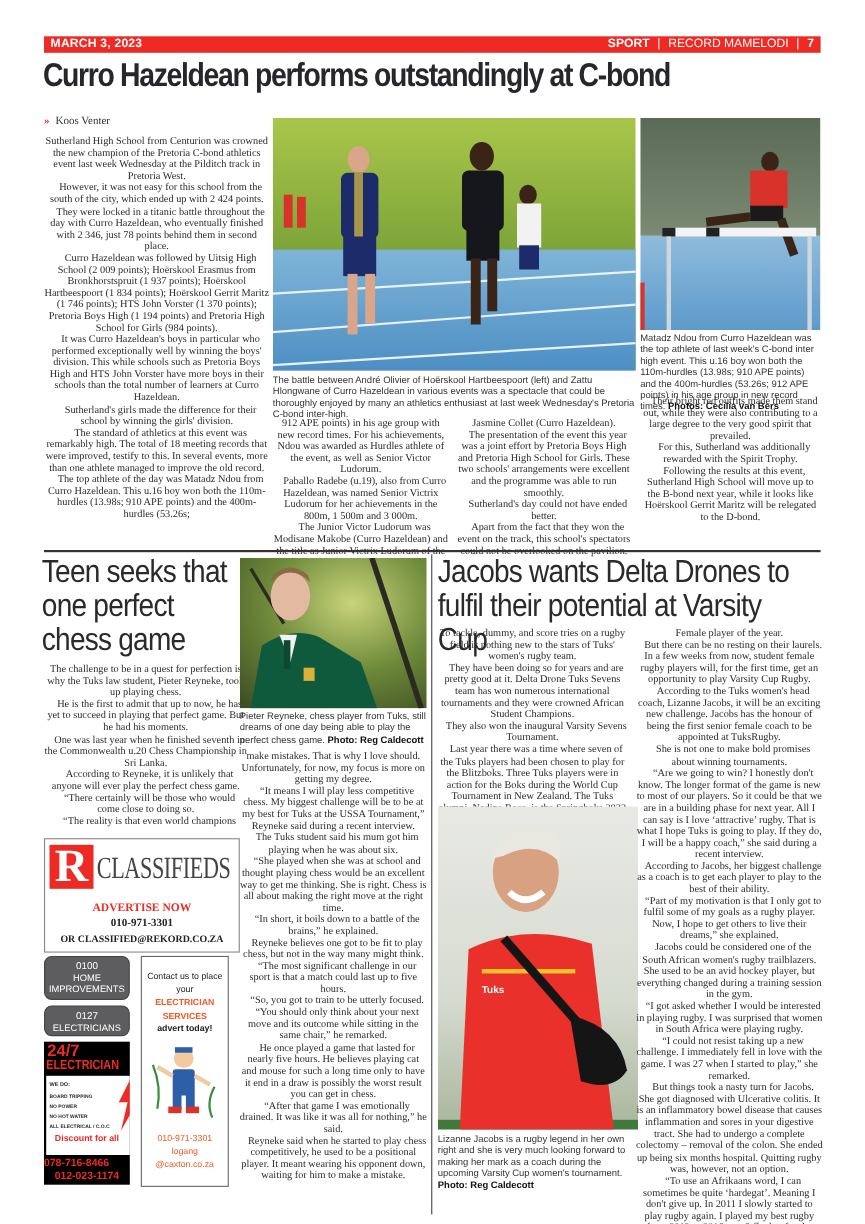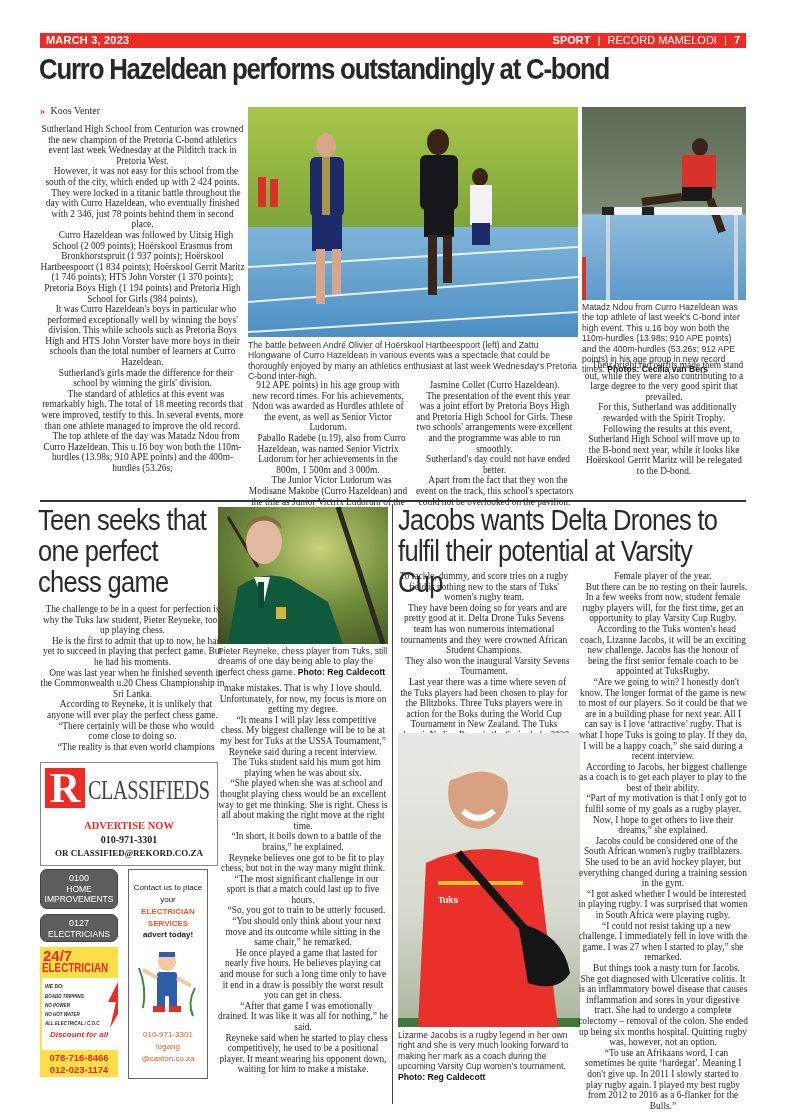--- a/index.html
+++ b/index.html
@@ -212,35 +212,35 @@
 
   <div class="pill" style="position:absolute; left:0; top:107px; width:78px; height:40px; padding-top:3px; box-sizing:border-box;">
     <div>0100</div>
     <div style="font-size:8.5px; line-height:10px;">HOME IMPROVEMENTS</div>
   </div>
   <div class="pill" style="position:absolute; left:0; top:152px; width:78px; height:28px; padding-top:3px; box-sizing:border-box;">
     <div>0127</div>
     <div style="font-size:8.5px;">ELECTRICIANS</div>
   </div>
 
-  <div style="position:absolute; left:0; top:185px; width:78px; height:130px; background:#fde047; overflow:hidden;">
+  <div style="position:absolute; left:0; top:185px; width:78px; height:130px; background:#000000; overflow:hidden;">
     <div style="position:absolute; left:3px; top:1px; color:#ee2a24; font-family:'Liberation Sans',sans-serif; font-weight:bold; font-size:15px; line-height:15px;">24/7</div>
     <div style="position:absolute; left:2px; top:15px; color:#ee2a24; font-family:'Liberation Sans',sans-serif; font-weight:bold; font-size:12px; line-height:13px; transform:scaleX(0.82); transform-origin:left top; white-space:nowrap;">ELECTRICIAN</div>
-    <div style="position:absolute; left:2px; top:31px; width:90px; height:72px; background:#fff;font-style:italic;">
+    <div style="position:absolute; left:2px; top:31px; width:90px; height:72px; background:#fff;">
       <div style="position:absolute; left:3px; top:5px; font-family:'Liberation Sans',sans-serif; font-weight:bold; font-size:5px;">WE DO:</div>
       <div style="position:absolute; left:3px; top:16px; font-family:'Liberation Sans',sans-serif; font-weight:bold; font-size:4.5px;">BOARD TRIPPING</div>
       <div style="position:absolute; left:3px; top:25px; font-family:'Liberation Sans',sans-serif; font-weight:bold; font-size:4.5px;">NO POWER</div>
       <div style="position:absolute; left:3px; top:34px; font-family:'Liberation Sans',sans-serif; font-weight:bold; font-size:4.5px;">NO HOT WATER</div>
       <div style="position:absolute; left:3px; top:43px; font-family:'Liberation Sans',sans-serif; font-weight:bold; font-size:4.5px;">ALL ELECTRICAL / C.O.C</div>
       <svg width="26" height="50" viewBox="0 0 26 50" style="position:absolute; right:2px; top:0;">
         <path d="M16 0 L4 24 L12 24 L6 50 L24 18 L15 18 L22 0 Z" fill="#ee2a24"></path>
       </svg>
       <div style="position:absolute; left:0; width:74px; top:52px; text-align:center; color:#ee2a24; font-family:'Liberation Sans',sans-serif; font-weight:bold; font-size:8px; line-height:9px;">Discount for all</div>
     </div>
-    <div style="position:absolute; left:0; width:78px; top:105px; text-align:center; color:#ee2a24; font-family:'Liberation Sans',sans-serif; font-weight:bold; font-size:9.5px;">078-716-8466</div>
+    <div style="position:absolute; left:0; width:78px; top:105px; color:#ee2a24; font-family:'Liberation Sans',sans-serif; font-weight:bold; font-size:9.5px;">078-716-8466</div>
     <div style="position:absolute; left:0; width:78px; top:117px; text-align:center; color:#ee2a24; font-family:'Liberation Sans',sans-serif; font-weight:bold; font-size:9.5px;">012-023-1174</div>
   </div>
 
   <div class="ad-box" style="position:absolute; left:88px; top:107px; width:78px; height:208px; border-color:#666;">
     <div style="position:absolute; left:4px; width:70px; top:12px; text-align:center; font-family:'Liberation Sans',sans-serif; font-weight:normal; font-size:8px; line-height:12px; color:#222;">Contact us to place your</div>
     <div style="position:absolute; left:4px; width:70px; top:36px; text-align:center; font-family:'Liberation Sans',sans-serif; font-weight:bold; font-size:8px; line-height:12px; color:#ee5a24;">ELECTRICIAN SERVICES</div>
     <div style="position:absolute; left:4px; width:70px; top:60px; text-align:center; font-family:'Liberation Sans',sans-serif; font-weight:bold; font-size:8px; color:#222;">advert today!</div>
     <svg width="62" height="70" viewBox="0 0 62 70" style="position:absolute; left:8px; top:78px;">
       <circle cx="30" cy="14" r="9" fill="#f3c9a0"></circle>
       <rect x="22" y="4" width="16" height="5" fill="#2c5fa8"></rect>
@@ -292,20 +292,21 @@
 </div>
 <div class="abs caption" style="left:398px; top:1030px; width:182px;">
   <span>Lizanne Jacobs is a rugby legend in her own right and she is very much looking forward to making her mark as a coach during the upcoming Varsity Cup women's tournament.</span><br>
   <b>Photo: Reg Caldecott</b>
 </div>
 
 <div class="abs col" style="left:578px; top:571px; width:170px;">
   <p class="first">Female player of the year.</p>
   <p>But there can be no resting on their laurels. In a few weeks from now, student female rugby players will, for the first time, get an opportunity to play Varsity Cup Rugby.</p>
   <p>According to the Tuks women's head coach, Lizanne Jacobs, it will be an exciting new challenge. Jacobs has the honour of being the first senior female coach to be appointed at TuksRugby.</p>
+  <p>She is not one to make bold promises about winning tournaments.</p>
   <p>“Are we going to win? I honestly don't know. The longer format of the game is new to most of our players. So it could be that we are in a building phase for next year. All I can say is I love ‘attractive’ rugby. That is what I hope Tuks is going to play. If they do, I will be a happy coach,” she said during a recent interview.</p>
   <p>According to Jacobs, her biggest challenge as a coach is to get each player to play to the best of their ability.</p>
   <p>“Part of my motivation is that I only got to fulfil some of my goals as a rugby player. Now, I hope to get others to live their dreams,” she explained.</p>
   <p>Jacobs could be considered one of the South African women's rugby trailblazers. She used to be an avid hockey player, but everything changed during a training session in the gym.</p>
   <p>“I got asked whether I would be interested in playing rugby. I was surprised that women in South Africa were playing rugby.</p>
   <p>“I could not resist taking up a new challenge. I immediately fell in love with the game. I was 27 when I started to play,” she remarked.</p>
   <p>But things took a nasty turn for Jacobs. She got diagnosed with Ulcerative colitis. It is an inflammatory bowel disease that causes inflammation and sores in your digestive tract. She had to undergo a complete colectomy – removal of the colon. She ended up being six months hospital. Quitting rugby was, however, not an option.</p>
   <p>“To use an Afrikaans word, I can sometimes be quite ‘hardegat’. Meaning I don't give up. In 2011 I slowly started to play rugby again. I played my best rugby from 2012 to 2016 as a 6-flanker for the Bulls.”</p>
 </div>
 

